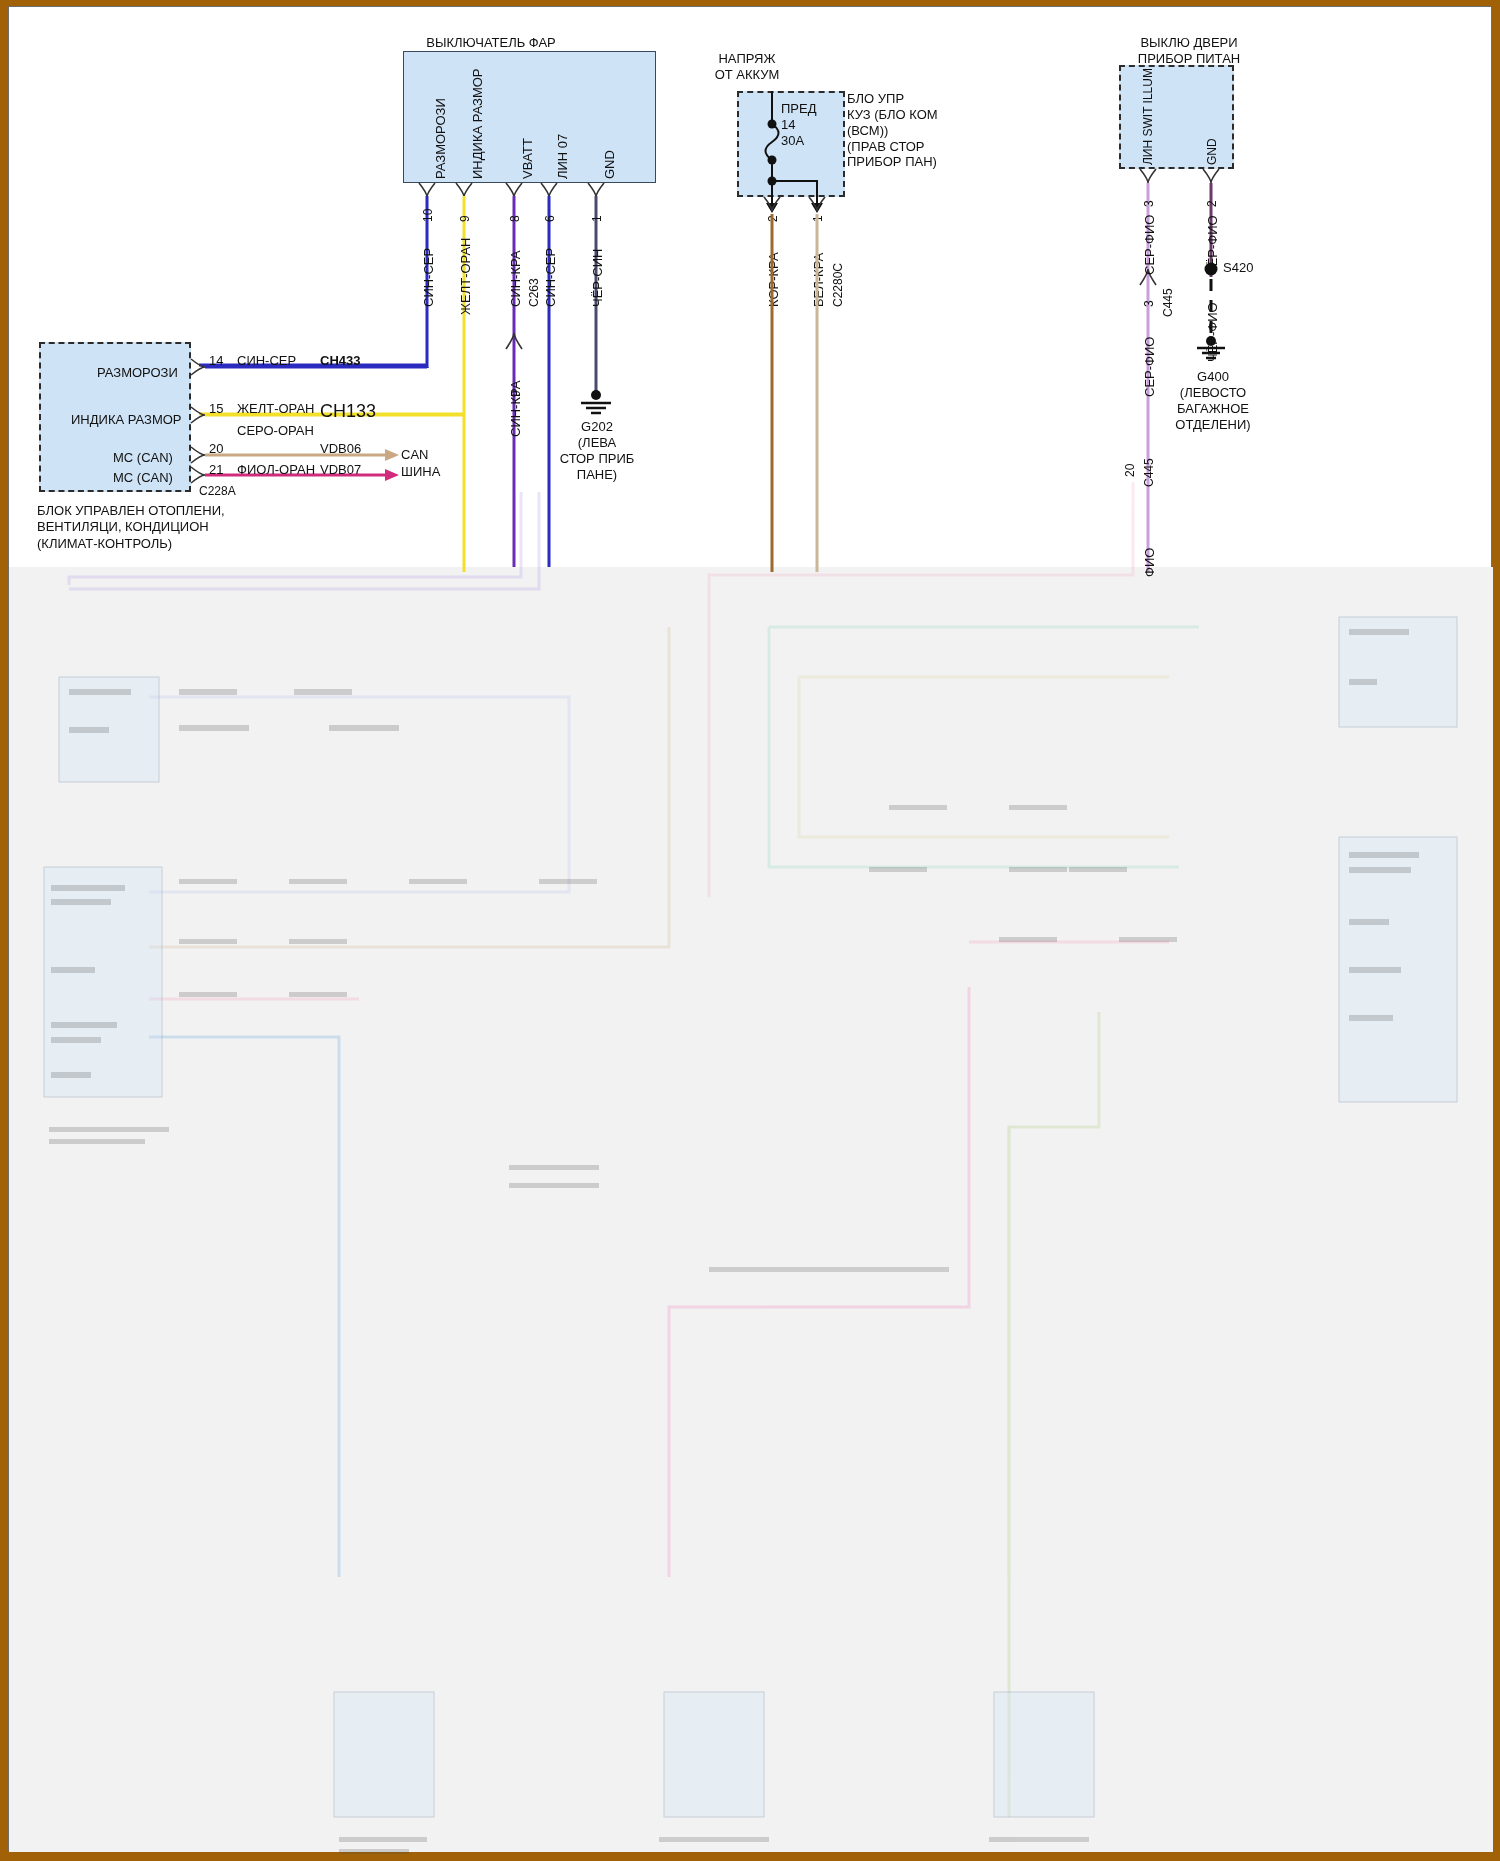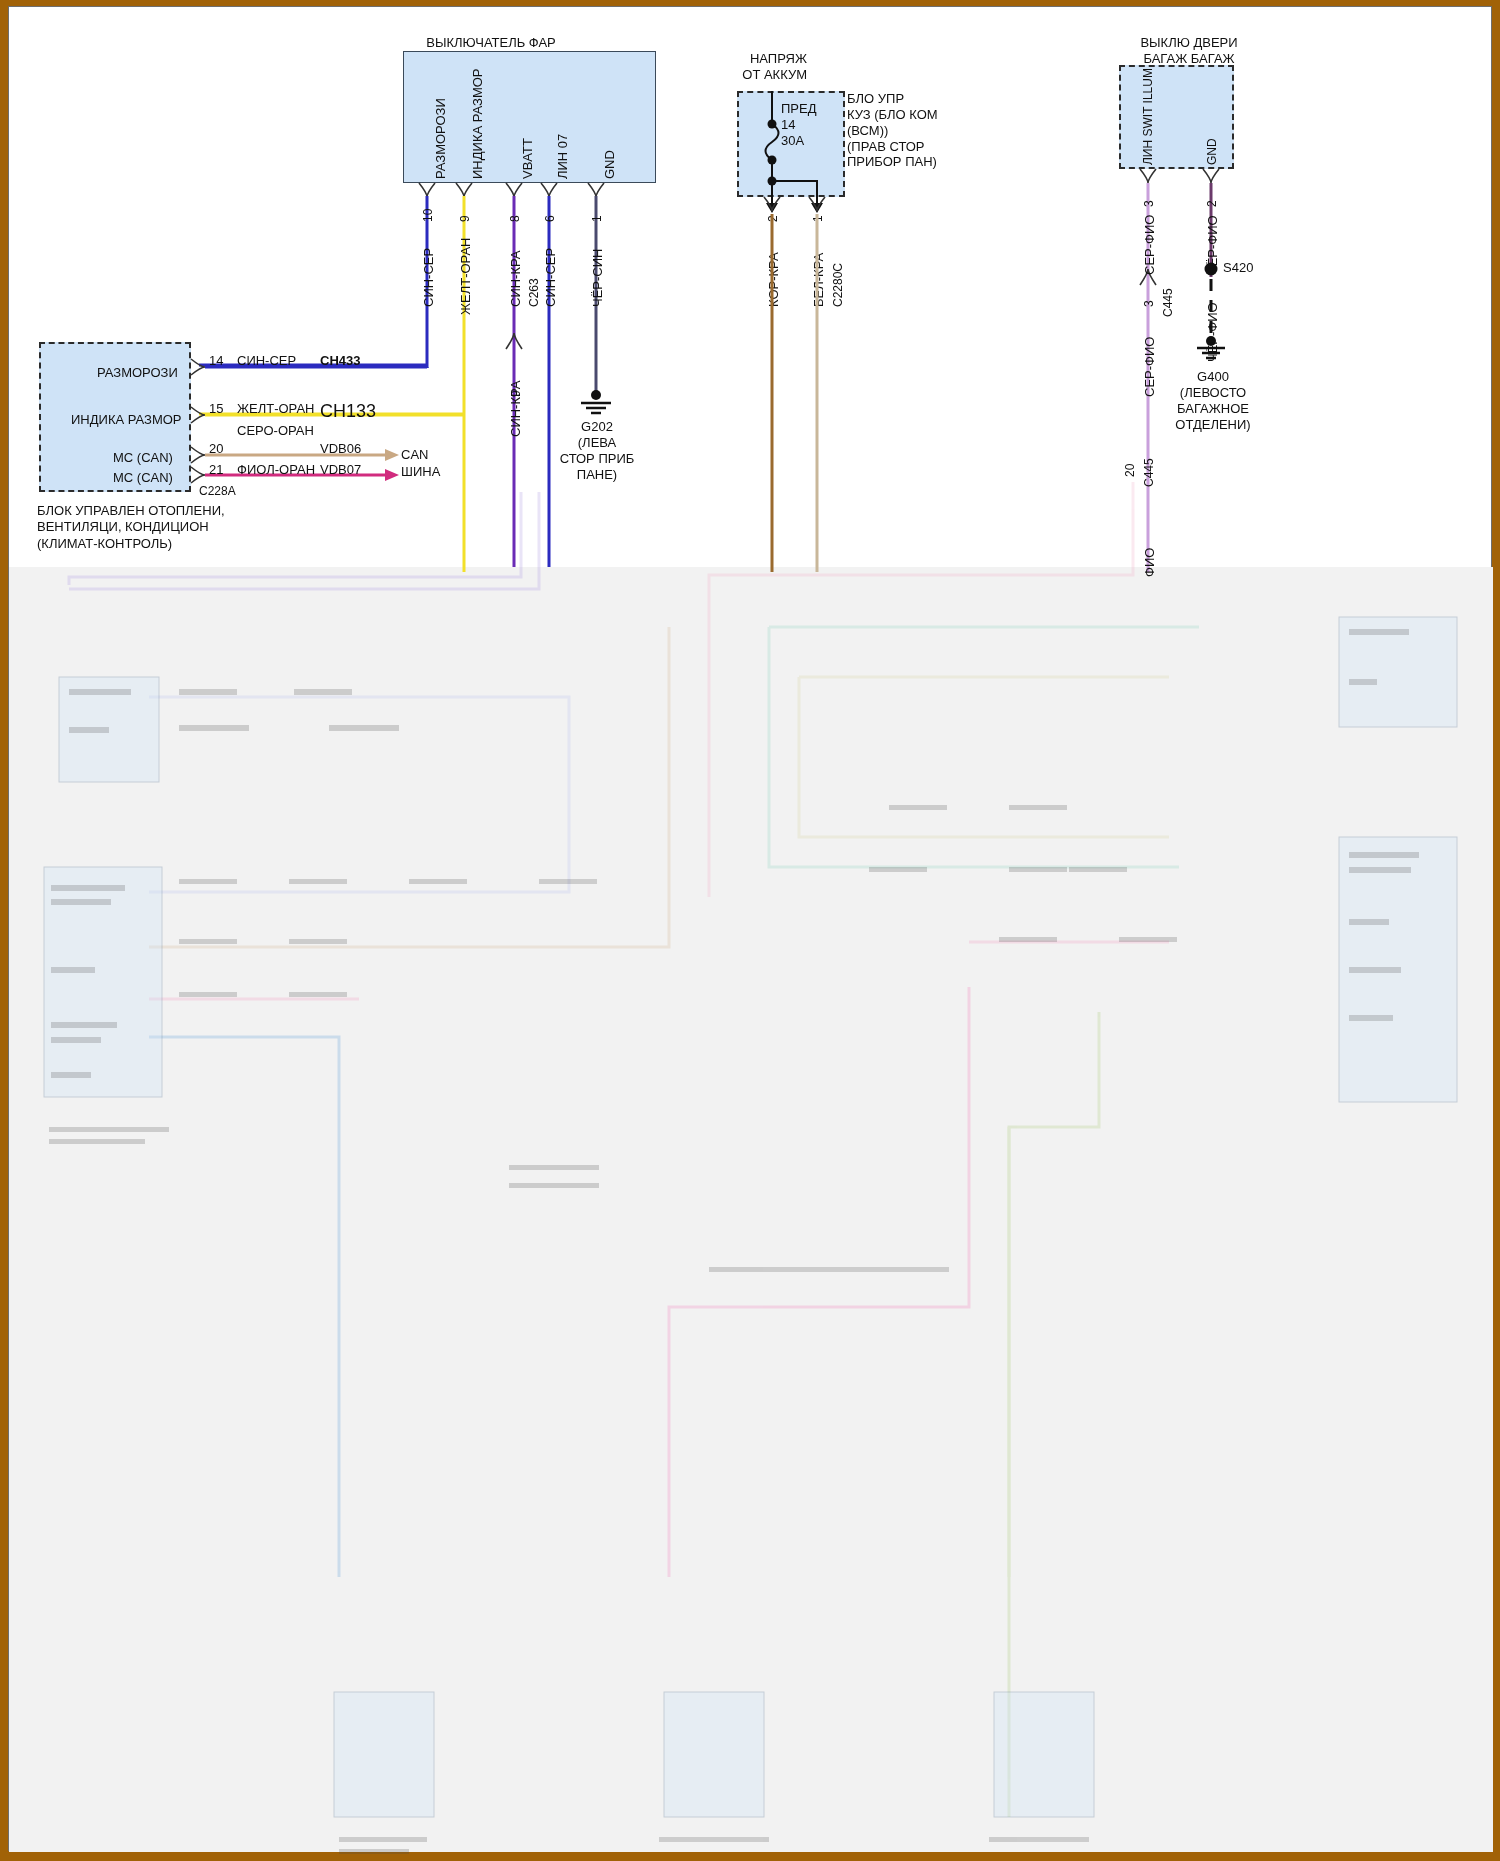--- a/index.html
+++ b/index.html
@@ -175,21 +175,21 @@
       <circle cx="27" cy="8" r="5" fill="#111"></circle>
       <line x1="12" y1="16" x2="42" y2="16" stroke="#111" stroke-width="2.5"></line>
       <line x1="17" y1="21" x2="37" y2="21" stroke="#111" stroke-width="2.5"></line>
       <line x1="22" y1="26" x2="32" y2="26" stroke="#111" stroke-width="2.5"></line>
     </svg>
     <div class="lbl ctr" style="left:527px;top:412px;width:122px;font-size:13px;">G202</div>
     <div class="lbl ctr" style="left:527px;top:428px;width:122px;font-size:13px;">(ЛЕВА
 СТОР ПРИБ
 ПАНЕ)</div>
 
-    <div class="lbl ctr" style="left:678px;top:44px;width:120px;font-size:13px;text-align:right;">НАПРЯЖ
+    <div class="lbl ctr" style="left:678px;top:44px;width:120px;font-size:13px;">НАПРЯЖ
 ОТ АККУМ</div>
 
     <div class="blk dash" style="left:728px;top:84px;width:108px;height:106px;"></div>
 
     <svg style="left:700px;top:70px;width:320px;height:180px;">
       <line x1="63" y1="14" x2="63" y2="45" stroke="#111" stroke-width="2"></line>
       <circle cx="63" cy="47" r="4.5" fill="#111"></circle>
       <path d="M63 47 q13 9 0 18 q-13 9 0 18" fill="none" stroke="#111" stroke-width="2"></path>
       <circle cx="63" cy="83" r="4.5" fill="#111"></circle>
       <line x1="63" y1="83" x2="63" y2="103" stroke="#111" stroke-width="2"></line>
@@ -219,21 +219,21 @@
     <div class="vert" style="left:757px;top:300px;font-size:13px;">КОР-КРА</div>
     <div class="vert" style="left:802px;top:300px;font-size:13px;">БЕЛ-КРА</div>
     <div class="vert" style="left:822px;top:300px;font-size:12px;">C2280C</div>
 
     <svg style="left:0;top:0;width:1484px;height:600px;">
       <line x1="763" y1="207" x2="763" y2="565" stroke="#9a6a2e" stroke-width="3"></line>
       <line x1="808" y1="207" x2="808" y2="565" stroke="#c9b79a" stroke-width="3"></line>
     </svg>
 
     <div class="lbl ctr" style="left:1085px;top:28px;width:190px;font-size:13px;">ВЫКЛЮ ДВЕРИ
-БАГАЖ БАГАЖ</div>
+ПРИБОР ПИТАН</div>
 
     <div class="blk dash" style="left:1110px;top:58px;width:115px;height:104px;"></div>
 
     <div class="vert" style="left:1133px;top:158px;font-size:12px;line-height:1.1;">ЛИН
 SWIT ILLUM</div>
     <div class="vert" style="left:1196px;top:158px;font-size:12px;">GND</div>
 
     <svg style="left:0;top:0;width:1484px;height:600px;">
       <g fill="none" stroke="#333" stroke-width="1.6">
         <path d="M1131 162 q8 10 8 14 q0 -4 8 -14"></path>

